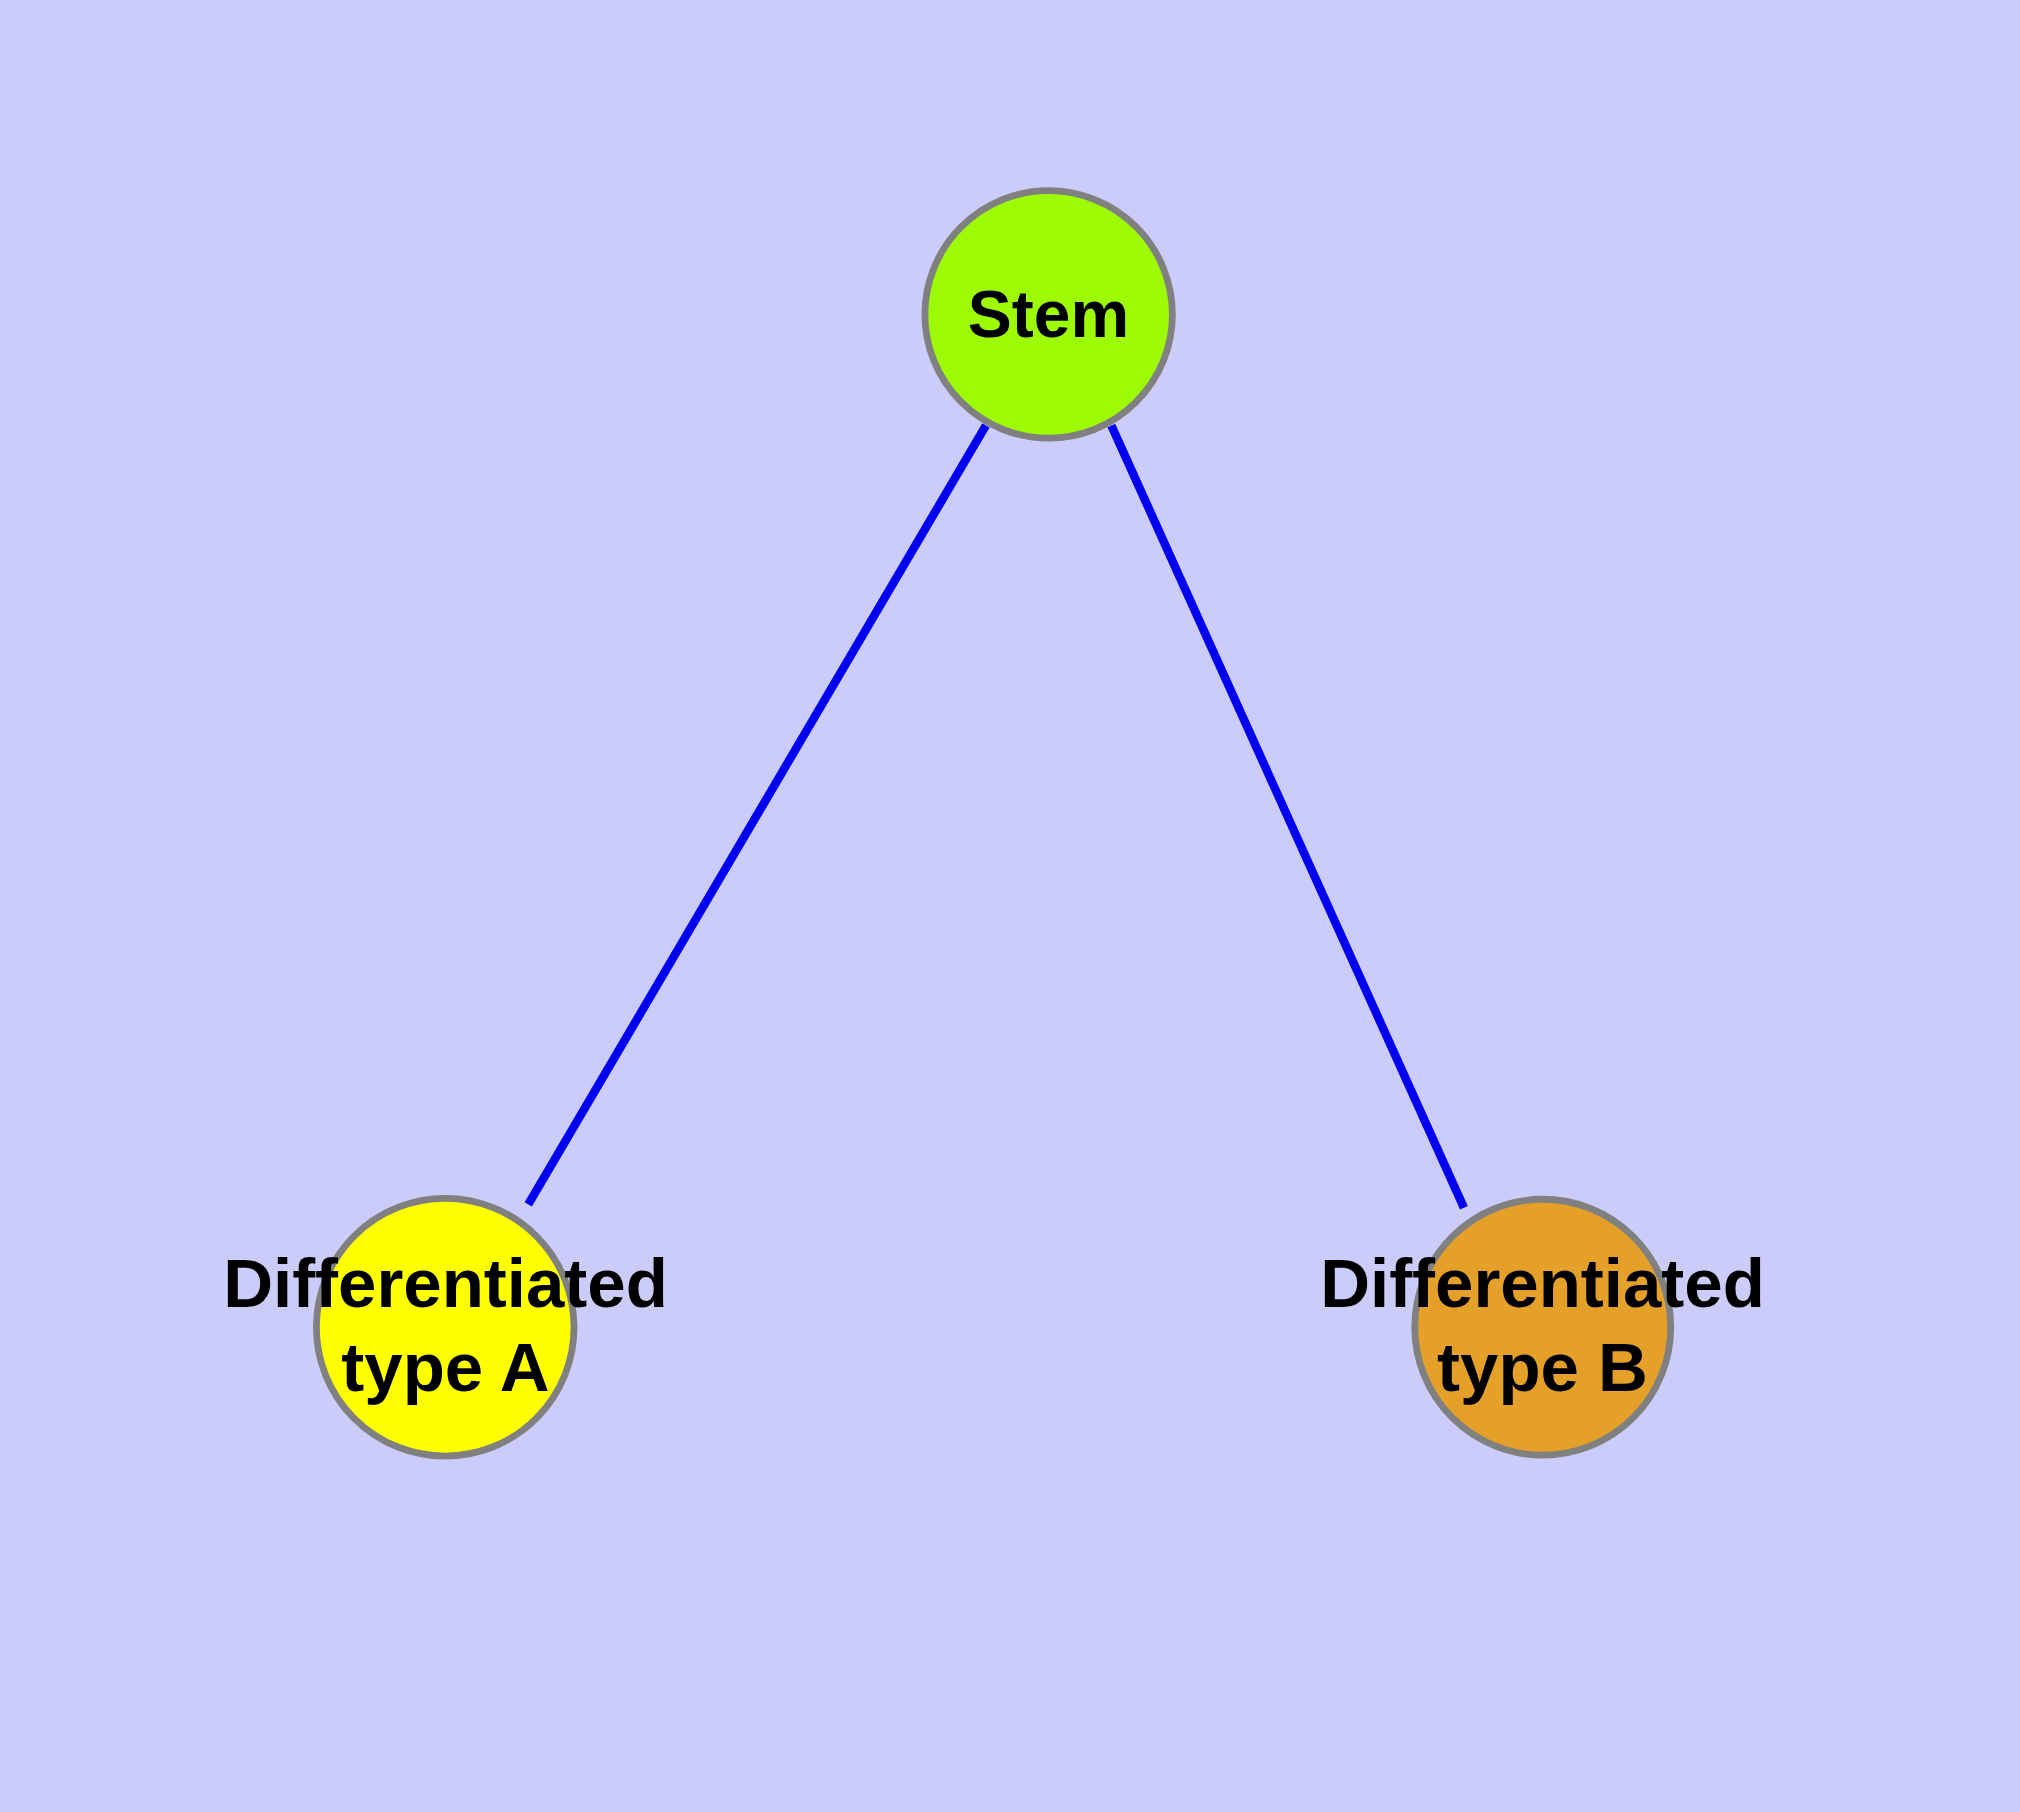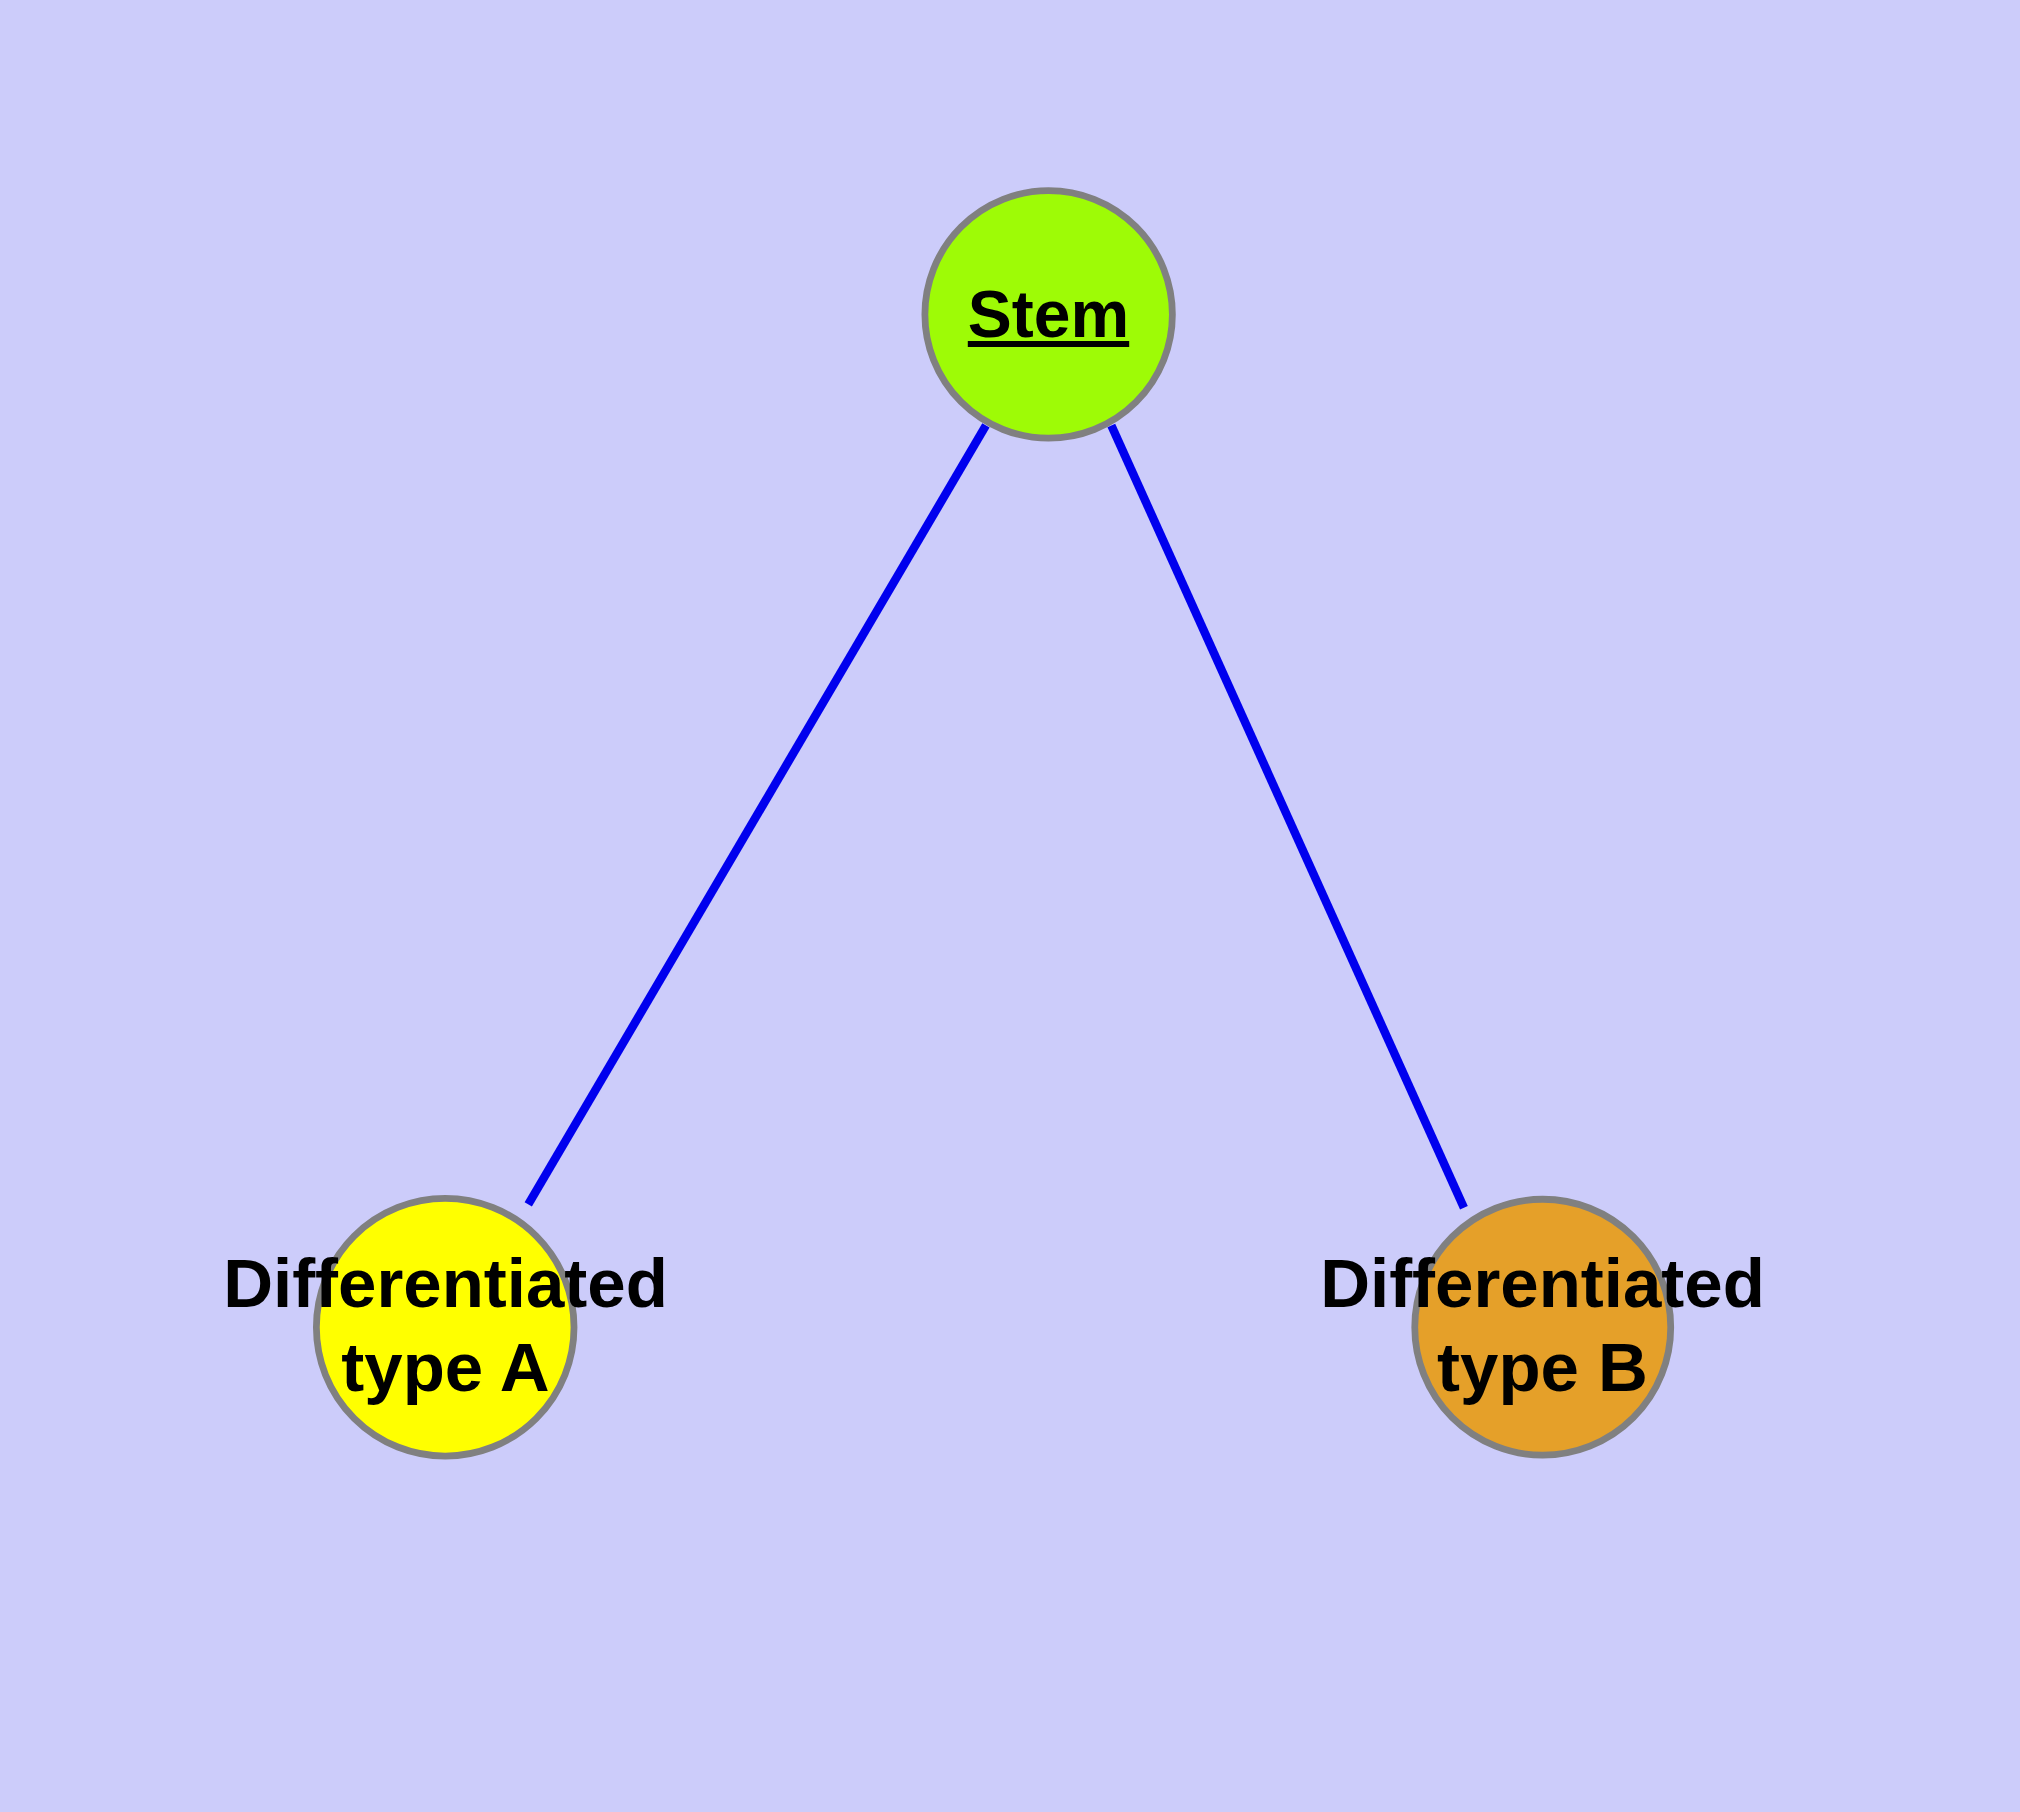--- a/index.html
+++ b/index.html
@@ -34,21 +34,20 @@
     text-align: center;
     font-weight: bold;
     color: #000000;
     white-space: pre;
     line-height: 1.22;
     pointer-events: none;
     -webkit-font-smoothing: antialiased;
   }
   .node-label.stem-label {
     font-size: 66px;
-    text-decoration: underline;
   }
   .node-label.leaf-label {
     font-size: 69px;
   }
   .hit {
     position: absolute;
     border-radius: 50%;
   }
 </style>
 </head>

